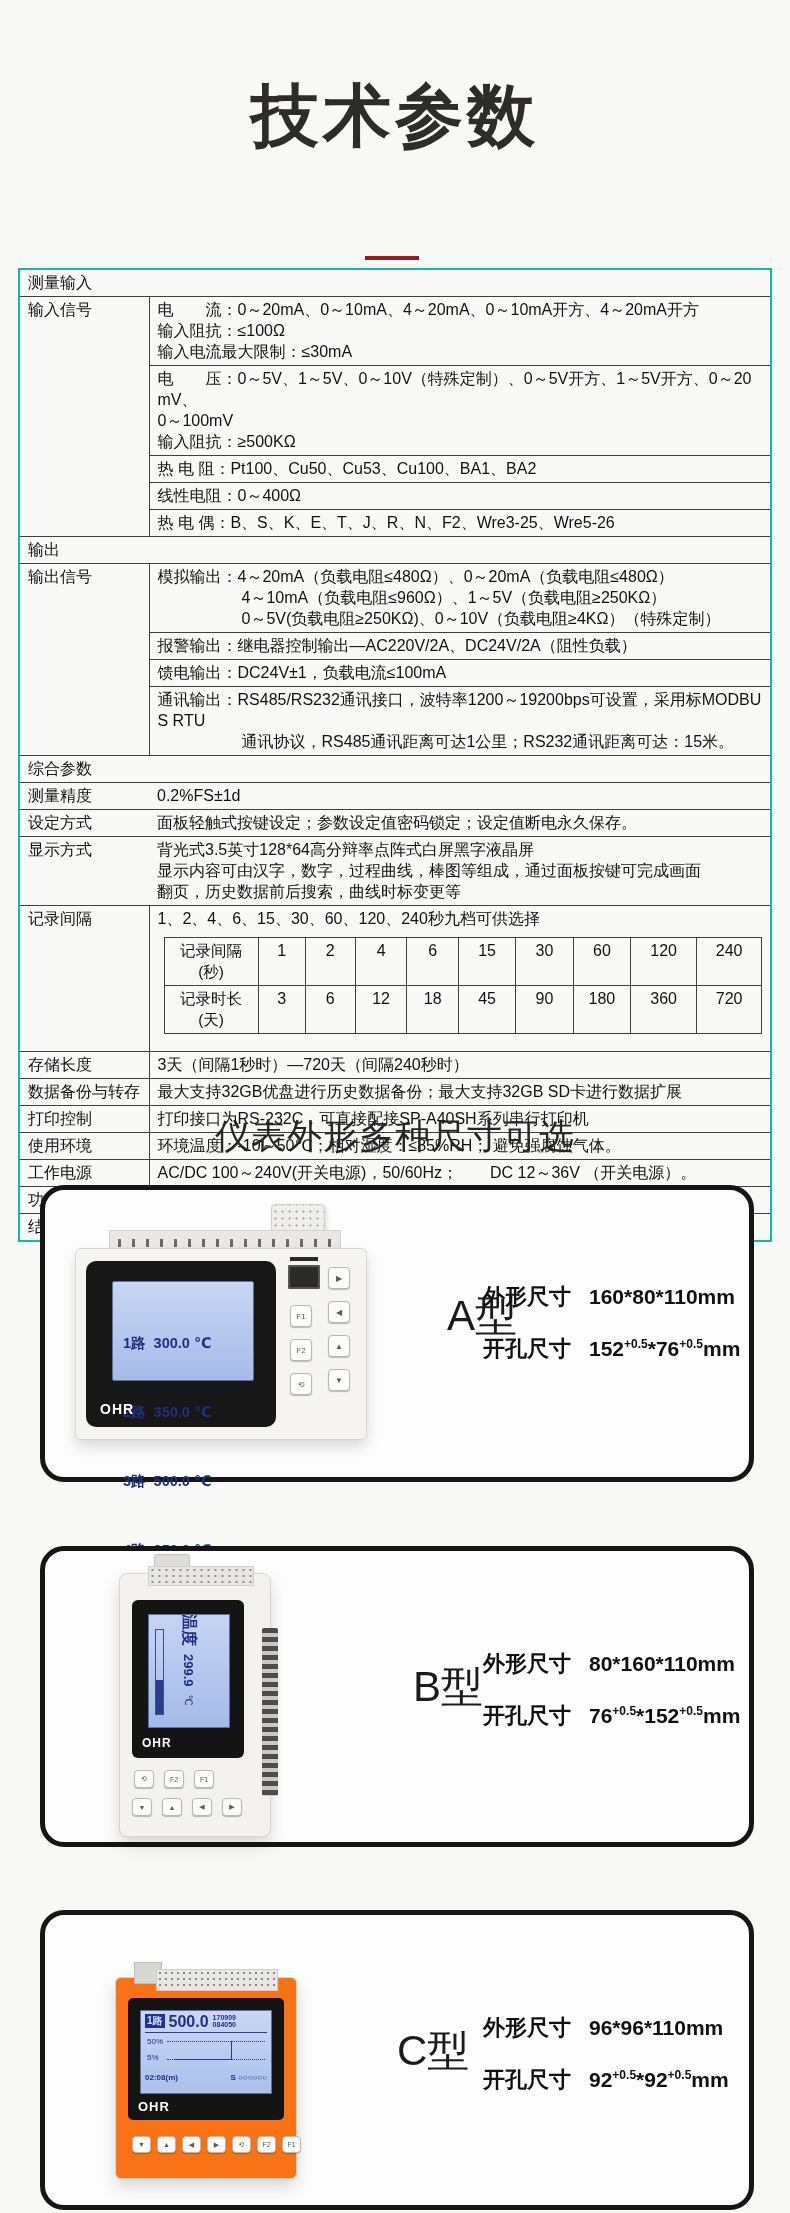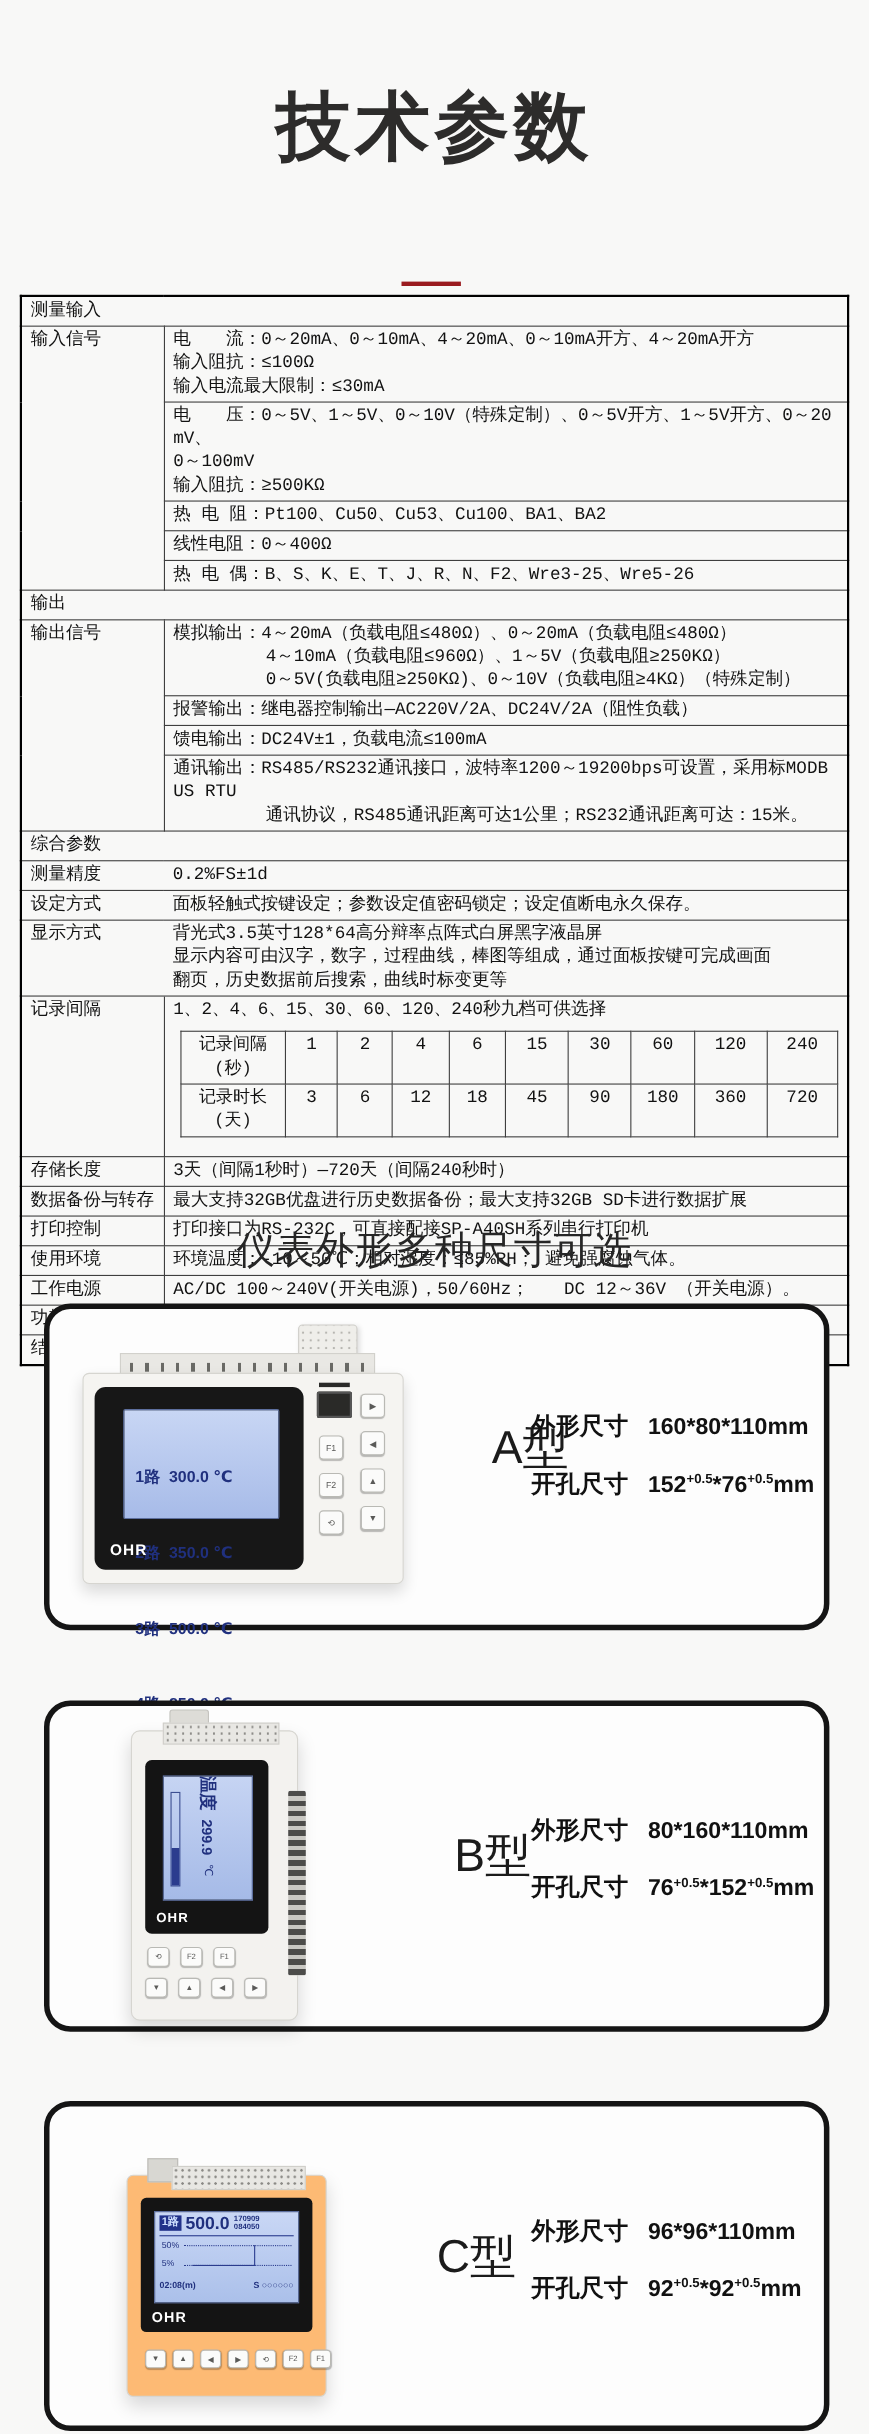--- a/index.html
+++ b/index.html
@@ -7,21 +7,21 @@
   .page{position:relative;width:790px;height:2213px;background:#f8f8f7;overflow:hidden;margin:0 auto;}
 
   
   .title{position:absolute;top:78px;left:0;width:100%;text-align:center;
          font-size:68px;font-weight:900;color:#2d2c2b;letter-spacing:4px;line-height:1.1;}
   .red-line{position:absolute;top:256px;left:365px;width:54px;height:4px;background:#9a1b1f;}
 
   
   .spec-wrap{position:absolute;top:268px;left:18px;width:754px;}
   table.spec{border-collapse:collapse;width:754px;color:#121212;table-layout:fixed;}
-  table.spec{border:2px solid #000000;font-family:Liberation Mono, monospace;}
+  table.spec{border:2px solid #14b8a6;}
   table.spec td{border:1px solid #3f3f3f;padding:2px 8px 3px 8px;line-height:21px;
                 font-size:16px;vertical-align:top;word-break:break-all;}
   td.sec{font-size:16.5px;}
   td.lbl{width:130px;}
   td.lbl.nodiv{border-right:hidden;}
   td.val.nodiv{border-left:hidden;}
   .ln{line-height:21px;}
   .ln.indent{padding-left:84px;}
 
   
@@ -102,21 +102,21 @@
   .db-bar{position:absolute;left:6px;top:14px;width:7px;height:84px;border:1px solid #3c4f92;}
   .db-bar i{position:absolute;bottom:0;left:0;width:100%;height:40%;background:#2b3c8e;}
   .db-logo{position:absolute;left:10px;bottom:8px;font-size:12px;}
   .db-keys{position:absolute;left:14px;top:196px;width:120px;}
   .db-krow{display:flex;gap:10px;margin-bottom:10px;}
   .db-krow.r2{margin-left:-2px;}
   .db-keys .key{width:18px;height:16px;font-size:7px;}
 
   
   .dev-c{position:absolute;left:62px;top:52px;width:196px;height:214px;}
-  .dc-body{position:absolute;top:10px;left:8px;width:180px;height:200px;background:#fdba74;
+  .dc-body{position:absolute;top:10px;left:8px;width:180px;height:200px;background:#f97316;
            border:1px solid #d6d5d0;border-radius:6px;box-shadow:0 8px 16px rgba(0,0,0,.15);}
   .dc-vents{position:absolute;top:-9px;left:40px;width:120px;height:20px;background:#e8e7e3;border:1px solid #d0cfca;
             background-image:radial-gradient(#8b8a86 1px,transparent 1.3px);background-size:6px 6px;}
   .dc-conn{position:absolute;top:-16px;left:18px;width:26px;height:20px;background:#d8d7d2;border:1px solid #bdbcb7;}
   .dc-bezel{position:absolute;top:20px;left:12px;width:156px;height:122px;background:#141414;border-radius:5px;}
   .dc-lcd{position:absolute;top:12px;left:12px;width:132px;height:84px;border:1px solid #5d6f9e;
           background:linear-gradient(180deg,#c9d7f5,#abc0ea);color:#20307e;box-sizing:border-box;padding:3px 4px;}
   .dc-r1{display:flex;align-items:flex-start;gap:4px;}
   .dc-chip{background:#22328a;color:#cfe0ff;font-size:10px;font-weight:bold;padding:0 2px;line-height:14px;}
   .dc-val{font-size:16px;font-weight:bold;line-height:15px;}

